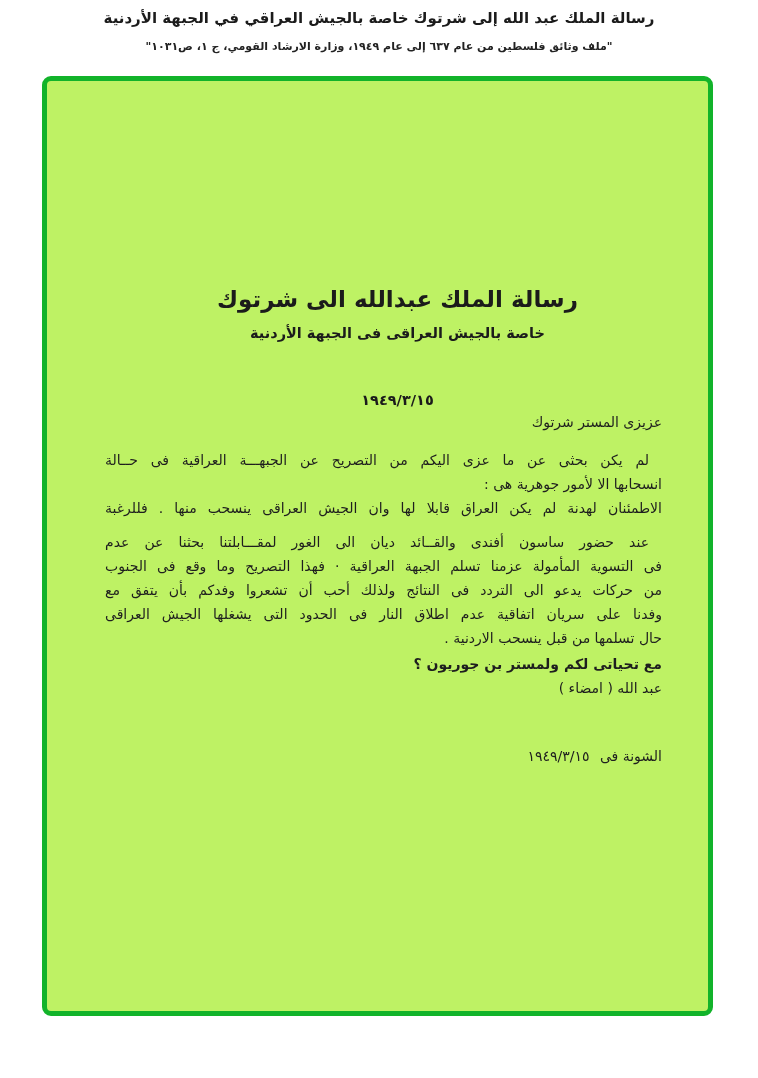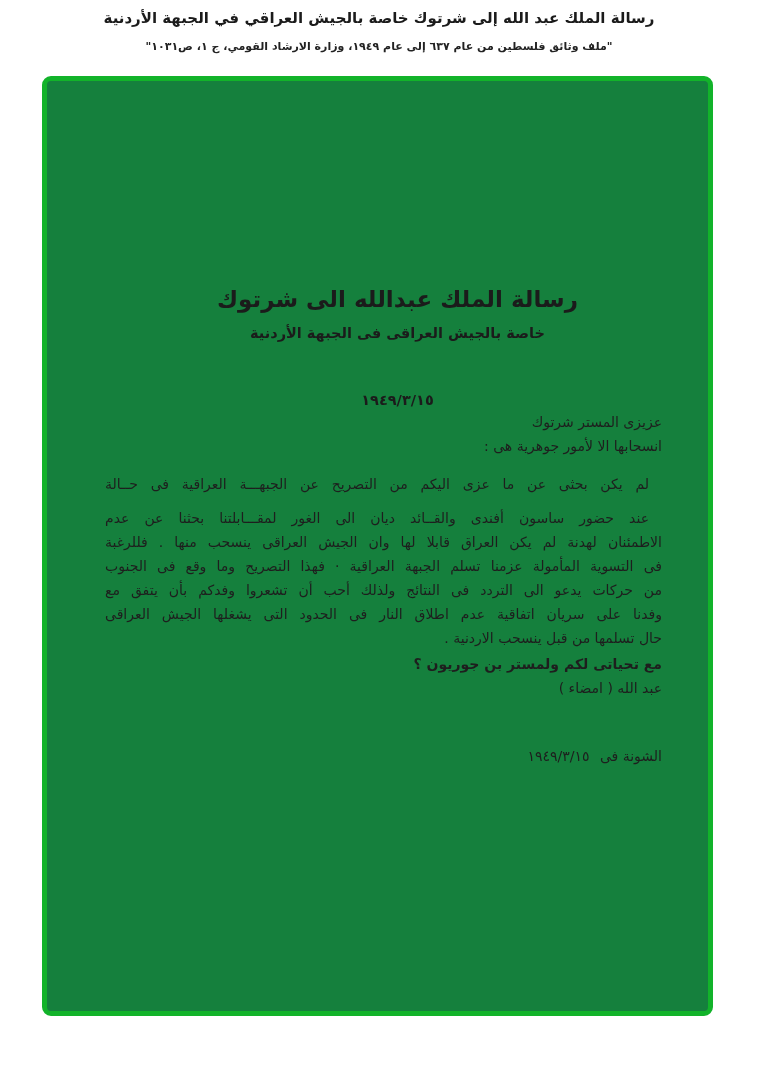--- a/index.html
+++ b/index.html
@@ -24,21 +24,21 @@
     text-align:center; font-weight:bold; font-size:11px;
     color:#222; white-space:nowrap;
   }
 
   
   .doc-frame {
     position:absolute; left:42px; top:76px;
     width:671px; height:940px;
     border:5px solid #12b32a;
     border-radius:9px;
-    background:#15803d;
+    background:#bef264;
   }
 
   
   .title-block {
     position:absolute; top:205px; left:40px; right:0;
     text-align:center; direction:rtl;
   }
   .doc-title   { font-size:23px; font-weight:bold; margin-bottom:13px; white-space:nowrap; }
   .doc-subtitle{ font-size:14.5px; font-weight:bold; margin-bottom:11px; white-space:nowrap; }
   .doc-date    { font-size:14.5px; font-weight:bold; }
@@ -78,25 +78,25 @@
     <div class="doc-subtitle">خاصة بالجيش العراقى فى الجبهة الأردنية</div>
     <div class="doc-date">
       <span class="date-ltr">١٩٤٩/٣/١٥</span>
     </div>
   </div>
 
   <div class="body-block">
 
     <div class="bline right">عزيزى المستر شرتوك</div>
 
+    <div class="bline just indent mt14">لم يكن بحثى عن ما عزى اليكم من التصريح عن الجبهـــة العراقية فى حــالة</div>
     <div class="bline right">انسحابها الا لأمور جوهرية هى :</div>
-    <div class="bline just indent mt14">لم يكن بحثى عن ما عزى اليكم من التصريح عن الجبهـــة العراقية فى حــالة</div>
 
+    <div class="bline just">الاطمئنان لهدنة لم يكن العراق قابلا لها وان الجيش العراقى ينسحب منها . فللرغبة</div>
     <div class="bline just indent mt10">عند حضور ساسون أفندى والقــائد ديان الى الغور لمقـــابلتنا بحثنا عن عدم</div>
-    <div class="bline just">الاطمئنان لهدنة لم يكن العراق قابلا لها وان الجيش العراقى ينسحب منها . فللرغبة</div>
     <div class="bline just">فى التسوية المأمولة عزمنا تسلم الجبهة العراقية · فهذا التصريح وما وقع فى الجنوب</div>
     <div class="bline just">من حركات يدعو الى التردد فى النتائج ولذلك أحب أن تشعروا وفدكم بأن يتفق مع</div>
     <div class="bline just">وفدنا على سريان اتفاقية عدم اطلاق النار فى الحدود التى يشغلها الجيش العراقى</div>
     <div class="bline right">حال تسلمها من قبل ينسحب الاردنية .</div>
 
     <div class="bline closing mt2">
       <span class="closing-inner">مع تحياتى لكم ولمستر بن جوريون ؟</span>
     </div>
 
     <div class="bline sig mt6">عبد الله ( امضاء )</div>

